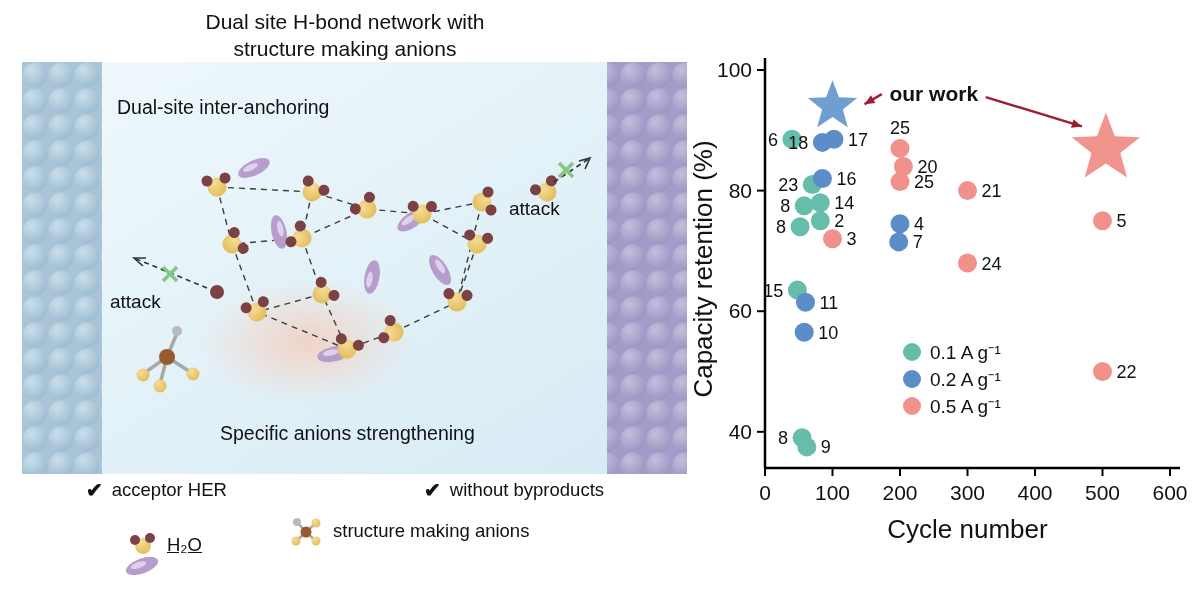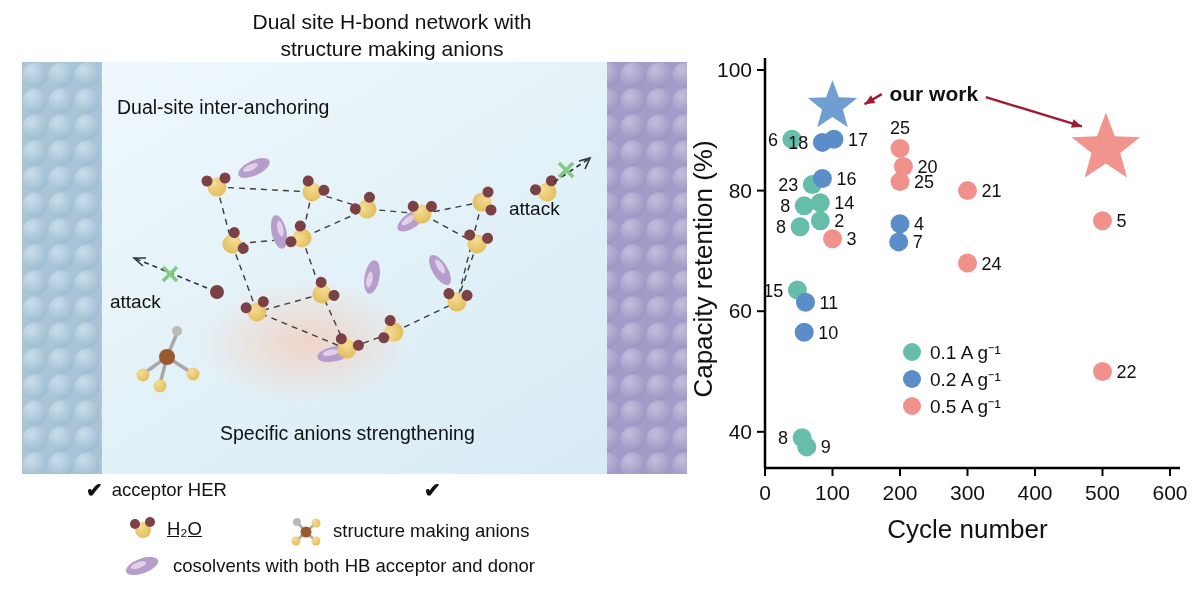--- a/index.html
+++ b/index.html
@@ -1,21 +1,21 @@
 <!DOCTYPE html>
 <html><head>
 <meta charset="utf-8">
 <style>
   html,body{margin:0;padding:0;background:#fff;}
   #fig{position:relative;width:1200px;height:607px;background:#fff;overflow:hidden;
        font-family:"Liberation Sans",sans-serif;color:#111;}
   #left-panel{position:absolute;left:0;top:0;width:690px;height:607px;}
   #right-panel{position:absolute;left:690px;top:0;width:510px;height:607px;}
   .ltitle{position:absolute;left:0;top:8px;width:690px;text-align:center;
-          font-size:21px;line-height:1.3;color:#111;padding-left:47px;}
+          font-size:21px;line-height:1.3;color:#111;}
   svg text{font-family:"Liberation Sans",sans-serif;fill:#111;}
   .litem{position:absolute;display:flex;align-items:center;gap:9px;font-size:18.5px;white-space:nowrap;}
   .check{font-size:20px;font-weight:bold;}
 </style>
 </head>
 <body>
 
 <div id="fig">
 
   <div id="left-panel">
@@ -142,23 +142,24 @@
       <text x="198" y="378" font-size="19.5">Specific anions strengthening</text>
     </svg>
 
     <div>
       <span class="litem" style="left:86px;top:478px;">
         <span class="check">✔</span>
         <span>acceptor HER</span>
       </span>
       <span class="litem" style="left:424px;top:478px;">
         <span class="check">✔</span>
-      </span>
-
-      <span class="litem" style="left:128px;top:516px;text-decoration:underline;">
+        <span>without byproducts</span>
+      </span>
+
+      <span class="litem" style="left:128px;top:532px;text-decoration:underline;">
         <svg width="30" height="26">
           <circle cx="15" cy="14" r="8" fill="url(#sphY)"></circle>
           <circle cx="7" cy="8" r="5" fill="#7c4145"></circle>
           <circle cx="22" cy="6" r="5" fill="#7c4145"></circle>
         </svg>
         <span>H₂O</span>
       </span>
       <span class="litem" style="left:288px;top:514px;">
         <svg width="36" height="34">
           <line x1="18" y1="18" x2="9" y2="8" stroke="#a8a8a8" stroke-width="2.5"></line>
@@ -174,21 +175,20 @@
         <span>structure making anions</span>
       </span>
 
       <span class="litem" style="left:120px;top:554px;">
         <svg width="44" height="24">
           <g transform="translate(22,12) rotate(-20)">
             <ellipse rx="17" ry="7.5" fill="#b79dcb"></ellipse>
             <ellipse cx="-3" cy="-2" rx="8" ry="3" fill="#eadef2" opacity="0.8"></ellipse>
           </g>
         </svg>
-        <span>cosolvents with both HB acceptor and donor</span>
       </span>
     </div>
   </div>
 
   <div id="right-panel">
     <svg id="chart-svg" width="510" height="607" viewBox="0 0 510 607">
         <line x1="75" y1="58" x2="75" y2="468" stroke="#000" stroke-width="2.5"></line>
         <line x1="75" y1="468" x2="490" y2="468" stroke="#000" stroke-width="2.5"></line>
         <line x1="75" y1="468" x2="75" y2="476" stroke="#000" stroke-width="2"></line>
         <text x="75" y="500" text-anchor="middle" font-size="21">0</text>

